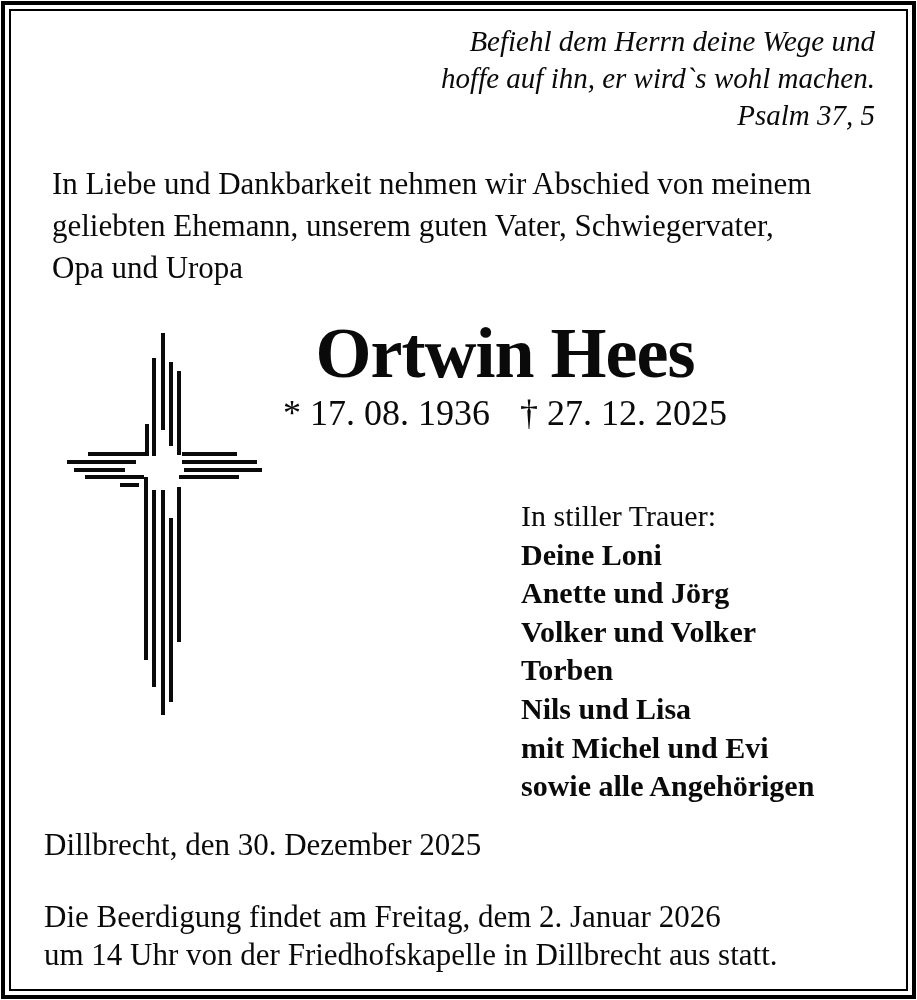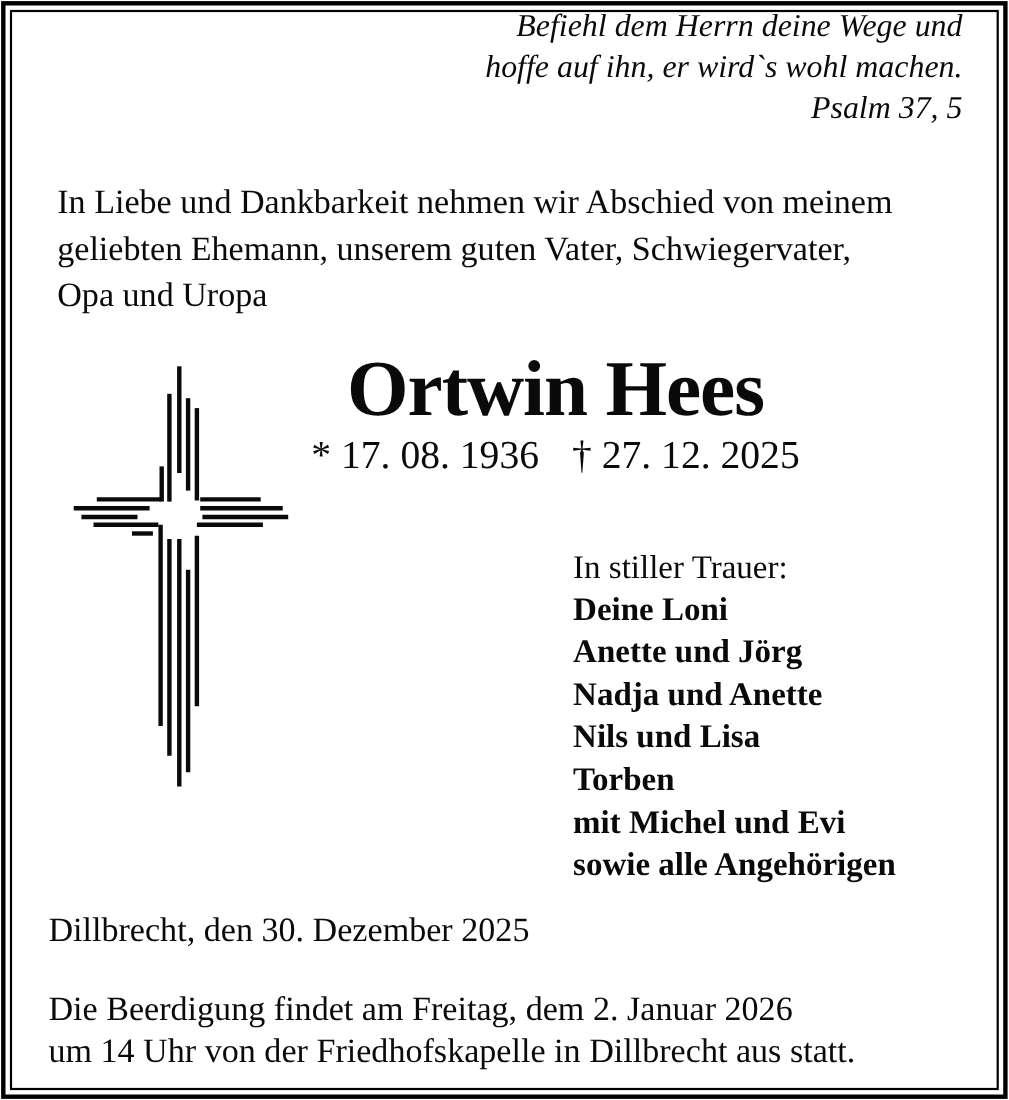--- a/index.html
+++ b/index.html
@@ -23,21 +23,21 @@
     pointer-events: none;
   }
   .inner-frame {
     position: absolute;
     inset: 9px;
     border: 2px solid #000000;
     pointer-events: none;
   }
   .quote {
     position: absolute;
-    top: 6px;
+    top: 23px;
     right: 42px;
     text-align: right;
     font-style: italic;
     font-size: 29px;
     line-height: 37px;
     white-space: nowrap;
   }
   .intro {
     position: absolute;
     left: 52px;
@@ -160,23 +160,23 @@
     <h1 class="deceased-name">Ortwin Hees</h1>
     <div class="dates">
       <span class="birth">* 17. 08. 1936</span><span class="death">† 27. 12. 2025</span>
     </div>
   </div>
 
   <div class="mourners">
     <div class="m-head">In stiller Trauer:</div>
     <div class="m-name">Deine Loni</div>
     <div class="m-name">Anette und Jörg</div>
-    <div class="m-name">Nadja und Anette</div>
+    <div class="m-name">Volker und Volker</div>
+    <div class="m-name">Torben</div>
     <div class="m-name">Nils und Lisa</div>
-    <div class="m-name">Torben</div>
     <div class="m-name">mit Michel und Evi</div>
     <div class="m-name">sowie alle Angehörigen</div>
   </div>
 
   <div class="place-date">Dillbrecht, den 30. Dezember 2025</div>
 
   <div class="funeral">
     <div>Die Beerdigung findet am Freitag, dem 2. Januar 2026</div>
     <div>um 14 Uhr von der Friedhofskapelle in Dillbrecht aus statt.</div>
   </div>

